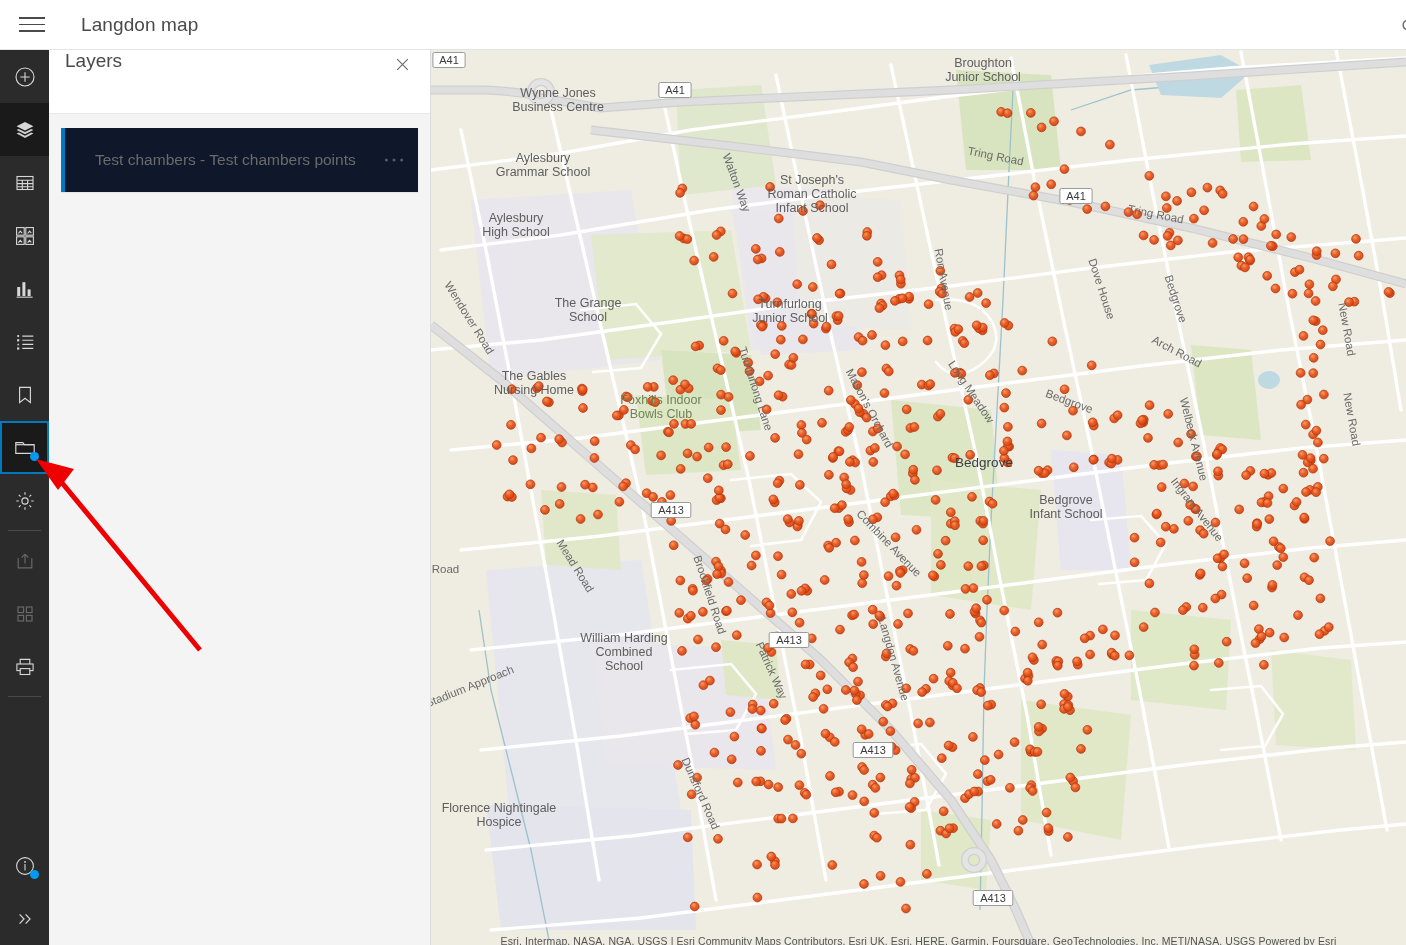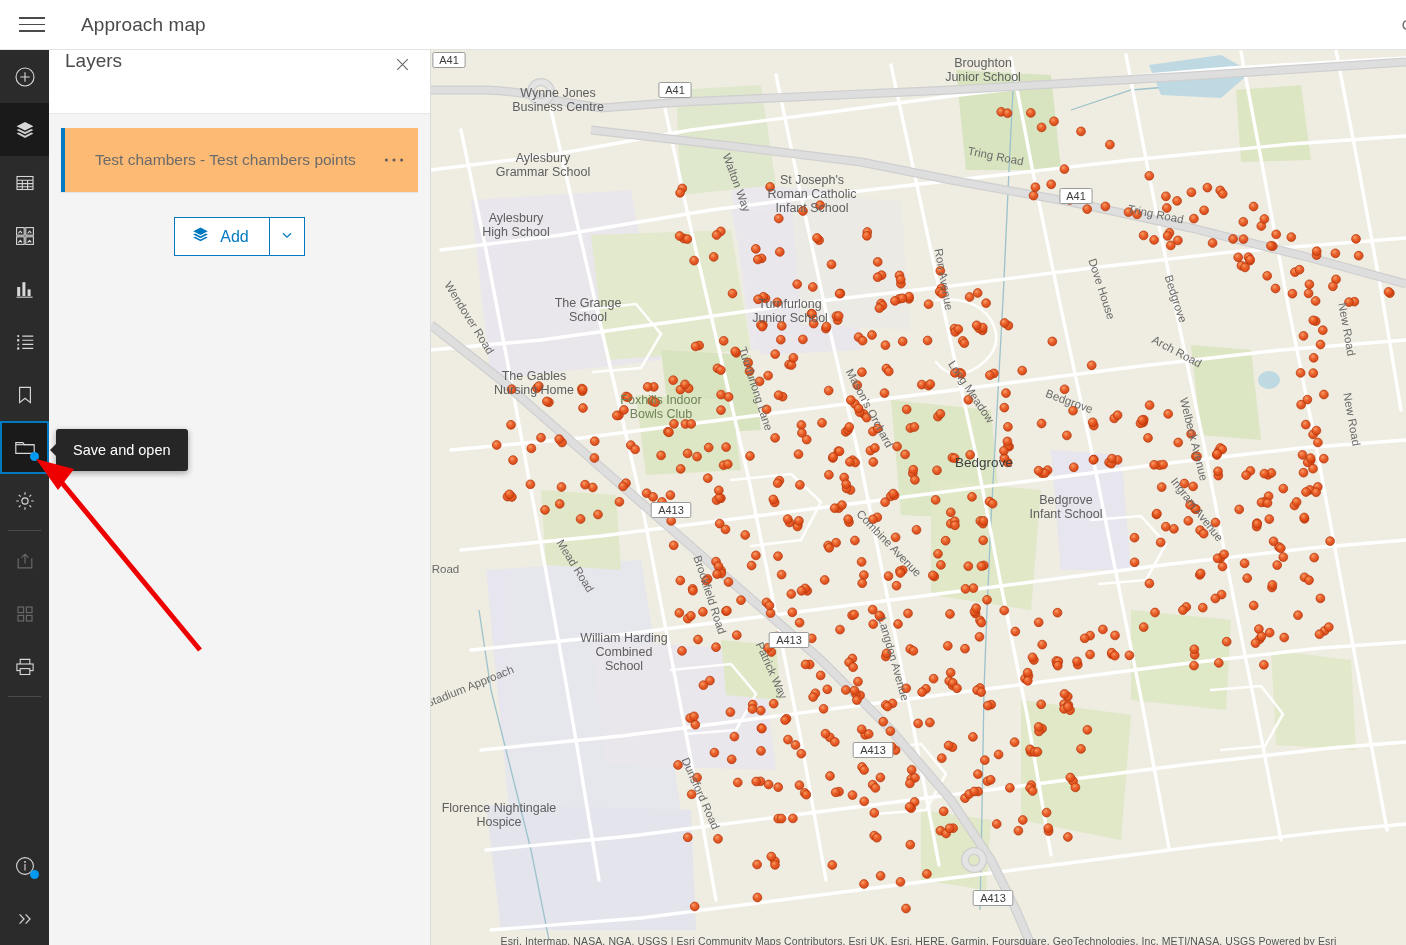--- a/index.html
+++ b/index.html
@@ -74,21 +74,21 @@
     padding: 0 14px 0 16px; border-bottom: 1px solid #e8e8e8;
   }
   .panel-title { font-size: 19px; color: #4a4a4a; font-weight: 400; }
   .panel-close {
     margin-left: auto; width: 28px; height: 28px; display: flex;
     align-items: center; justify-content: center; cursor: pointer;
     color: #6e6e6e; font-size: 17px; line-height: 1;
   }
   .panel-body { padding: 14px 12px 0 12px; }
   .layer-card {
-    background: #fdba74; border-left: 4px solid #0079c1;
+    background: #0f172a; border-left: 4px solid #0079c1;
     display: flex; align-items: center; min-height: 64px;
     padding: 10px 8px 10px 30px; cursor: pointer;
     box-shadow: 0 1px 1px rgba(0,0,0,.06);
   }
   .layer-name {
     font-size: 15.5px; color: #6b6b6b; line-height: 1.33; flex: 1 1 auto;
     padding-right: 10px;
   }
   .layer-menu {
     width: 32px; height: 28px; display: flex; align-items: center;
@@ -144,21 +144,21 @@
 <body>
 
 <div id="app">
 
   <div class="header">
     <div class="hamburger">
       <span></span>
         <span></span>
         <span></span>
     </div>
-    <div class="app-title">Approach map</div>
+    <div class="app-title">Langdon map</div>
     <div class="header-right">
       <div class="open-in-link">Open i</div>
     </div>
   </div>
 
   <div class="rail">
 
     <div class="rail-btn">
       <span>
         <svg width="22" height="22" viewBox="0 0 22 22" fill="none" stroke="currentColor" stroke-width="1.1">
@@ -316,41 +316,20 @@
     </div>
     <div class="panel-body">
       <div class="layer-card">
         <div class="layer-name">Test chambers - Test chambers points</div>
         <div class="layer-menu">
           <svg width="20" height="6" viewBox="0 0 20 6" fill="currentColor">
             <circle cx="2.4" cy="3" r="1.5"></circle>
               <circle cx="10" cy="3" r="1.5"></circle>
               <circle cx="17.6" cy="3" r="1.5"></circle>
           </svg>
-        </div>
-      </div>
-      <div class="add-row">
-        <div class="add-split">
-          <button class="add-btn">
-            <span>
-              <svg width="19" height="19" viewBox="0 0 22 22" fill="currentColor">
-                <path d="M11 3 2.6 7.3 11 11.6l8.4-4.3z"></path>
-                <path d="M2.6 11 11 15.3 19.4 11l-2.2-1.1L11 13.1 4.8 9.9z"></path>
-                <path d="M2.6 14.6 11 18.9l8.4-4.3-2.2-1.1L11 16.7l-6.2-3.2z"></path>
-              </svg>
-            </span>
-            <span>Add</span>
-          </button>
-          <button class="add-caret">
-            <span>
-              <svg width="14" height="14" viewBox="0 0 14 14" fill="none" stroke="currentColor" stroke-width="1.3">
-                <path d="M3 5.3L7 9.2l4-3.9"></path>
-              </svg>
-            </span>
-          </button>
         </div>
       </div>
     </div>
   </div>
 
   <div class="map">
     <svg width="975" height="895" viewBox="0 0 975 895">
       <defs>
         <radialGradient id="ptg" cx="38%" cy="33%" r="72%">
           <stop offset="0%" stop-color="#f89a5f"></stop>
@@ -1296,21 +1275,20 @@
           <rect x="542.2" y="840.5" width="39.6" height="15" fill="#ffffff" stroke="#9a9a9a" stroke-width="1" rx="1.5"></rect>
           <text x="562" y="852.2" text-anchor="middle" font-size="11" fill="#3c3c3c" font-family="&quot;Liberation Sans&quot;, sans-serif">A413</text>
         </g>
     </svg>
 
     <div class="attrib">
       <span class="attrib-inner">Esri, Intermap, NASA, NGA, USGS | Esri Community Maps Contributors, Esri UK, Esri, HERE, Garmin, Foursquare, GeoTechnologies, Inc, METI/NASA, USGS     Powered by Esri</span>
     </div>
   </div>
 
-  <div class="tooltip">Save and open</div>
 
   <svg class="annot">
     <g>
       <line x1="200" y1="650" x2="58" y2="478" stroke="#ee0000" stroke-width="5"></line>
       <polygon points="36,459 74,469 58,490" fill="#ee0000"></polygon>
     </g>
   </svg>
 
 </div>
 

